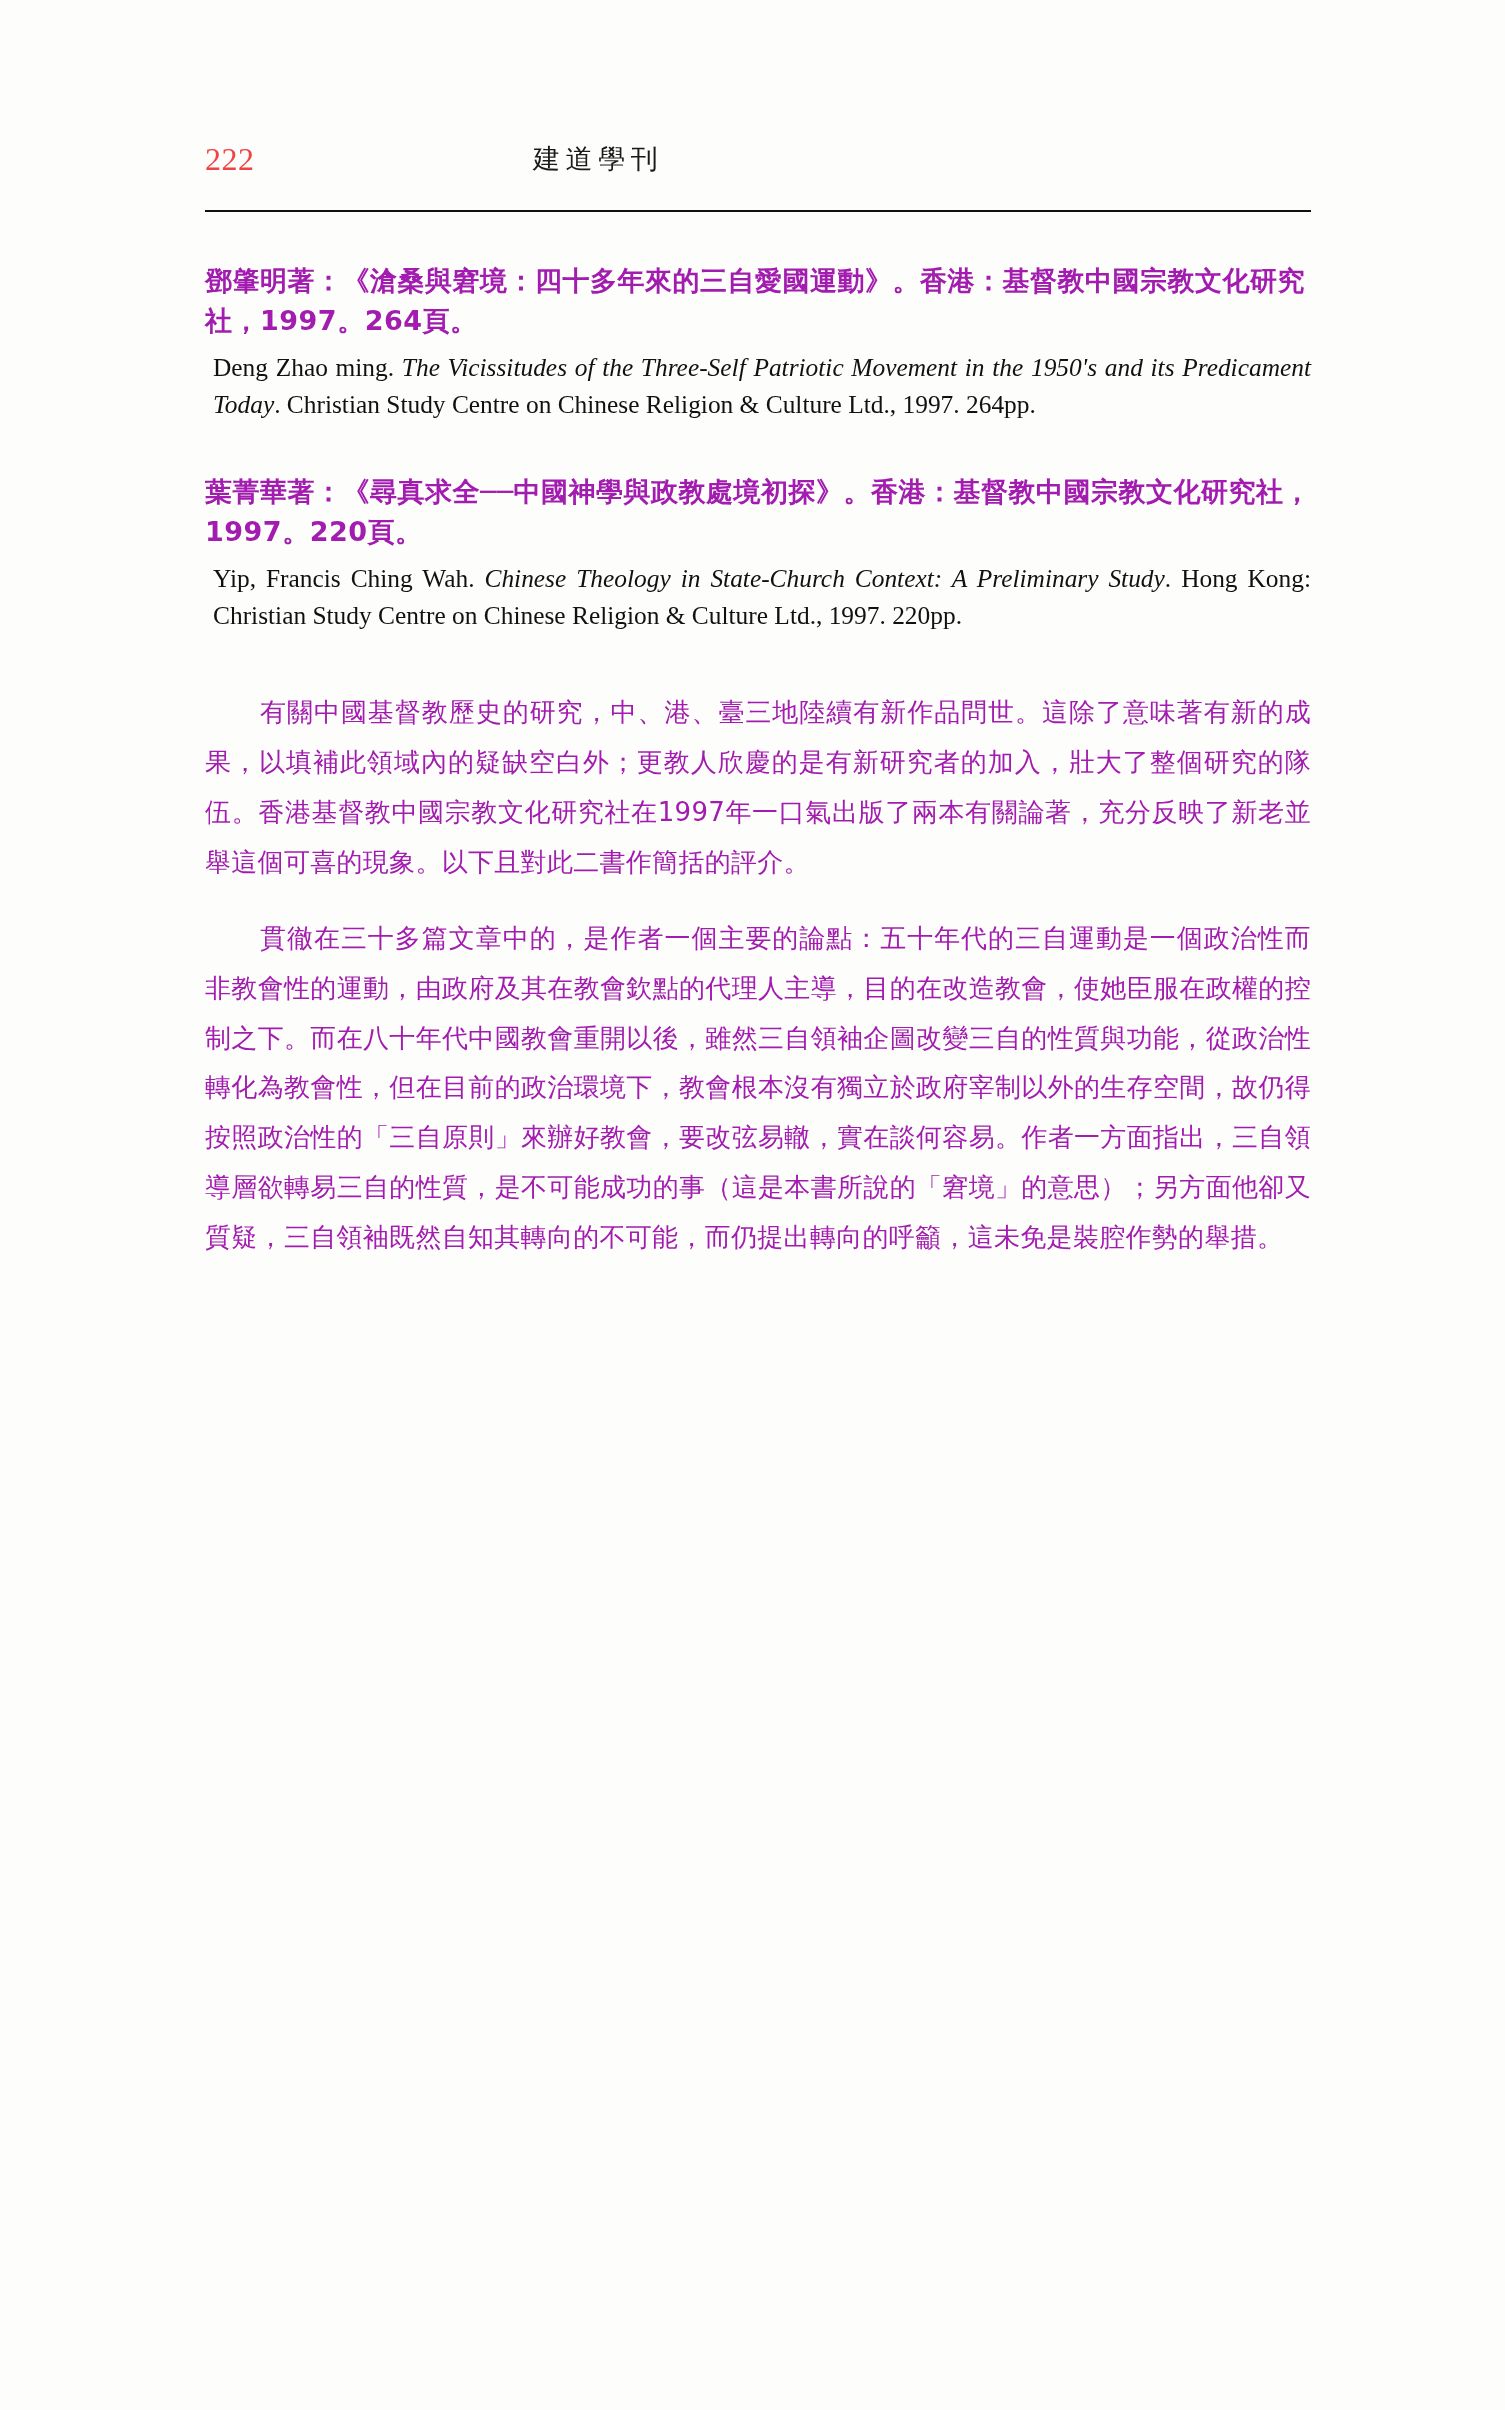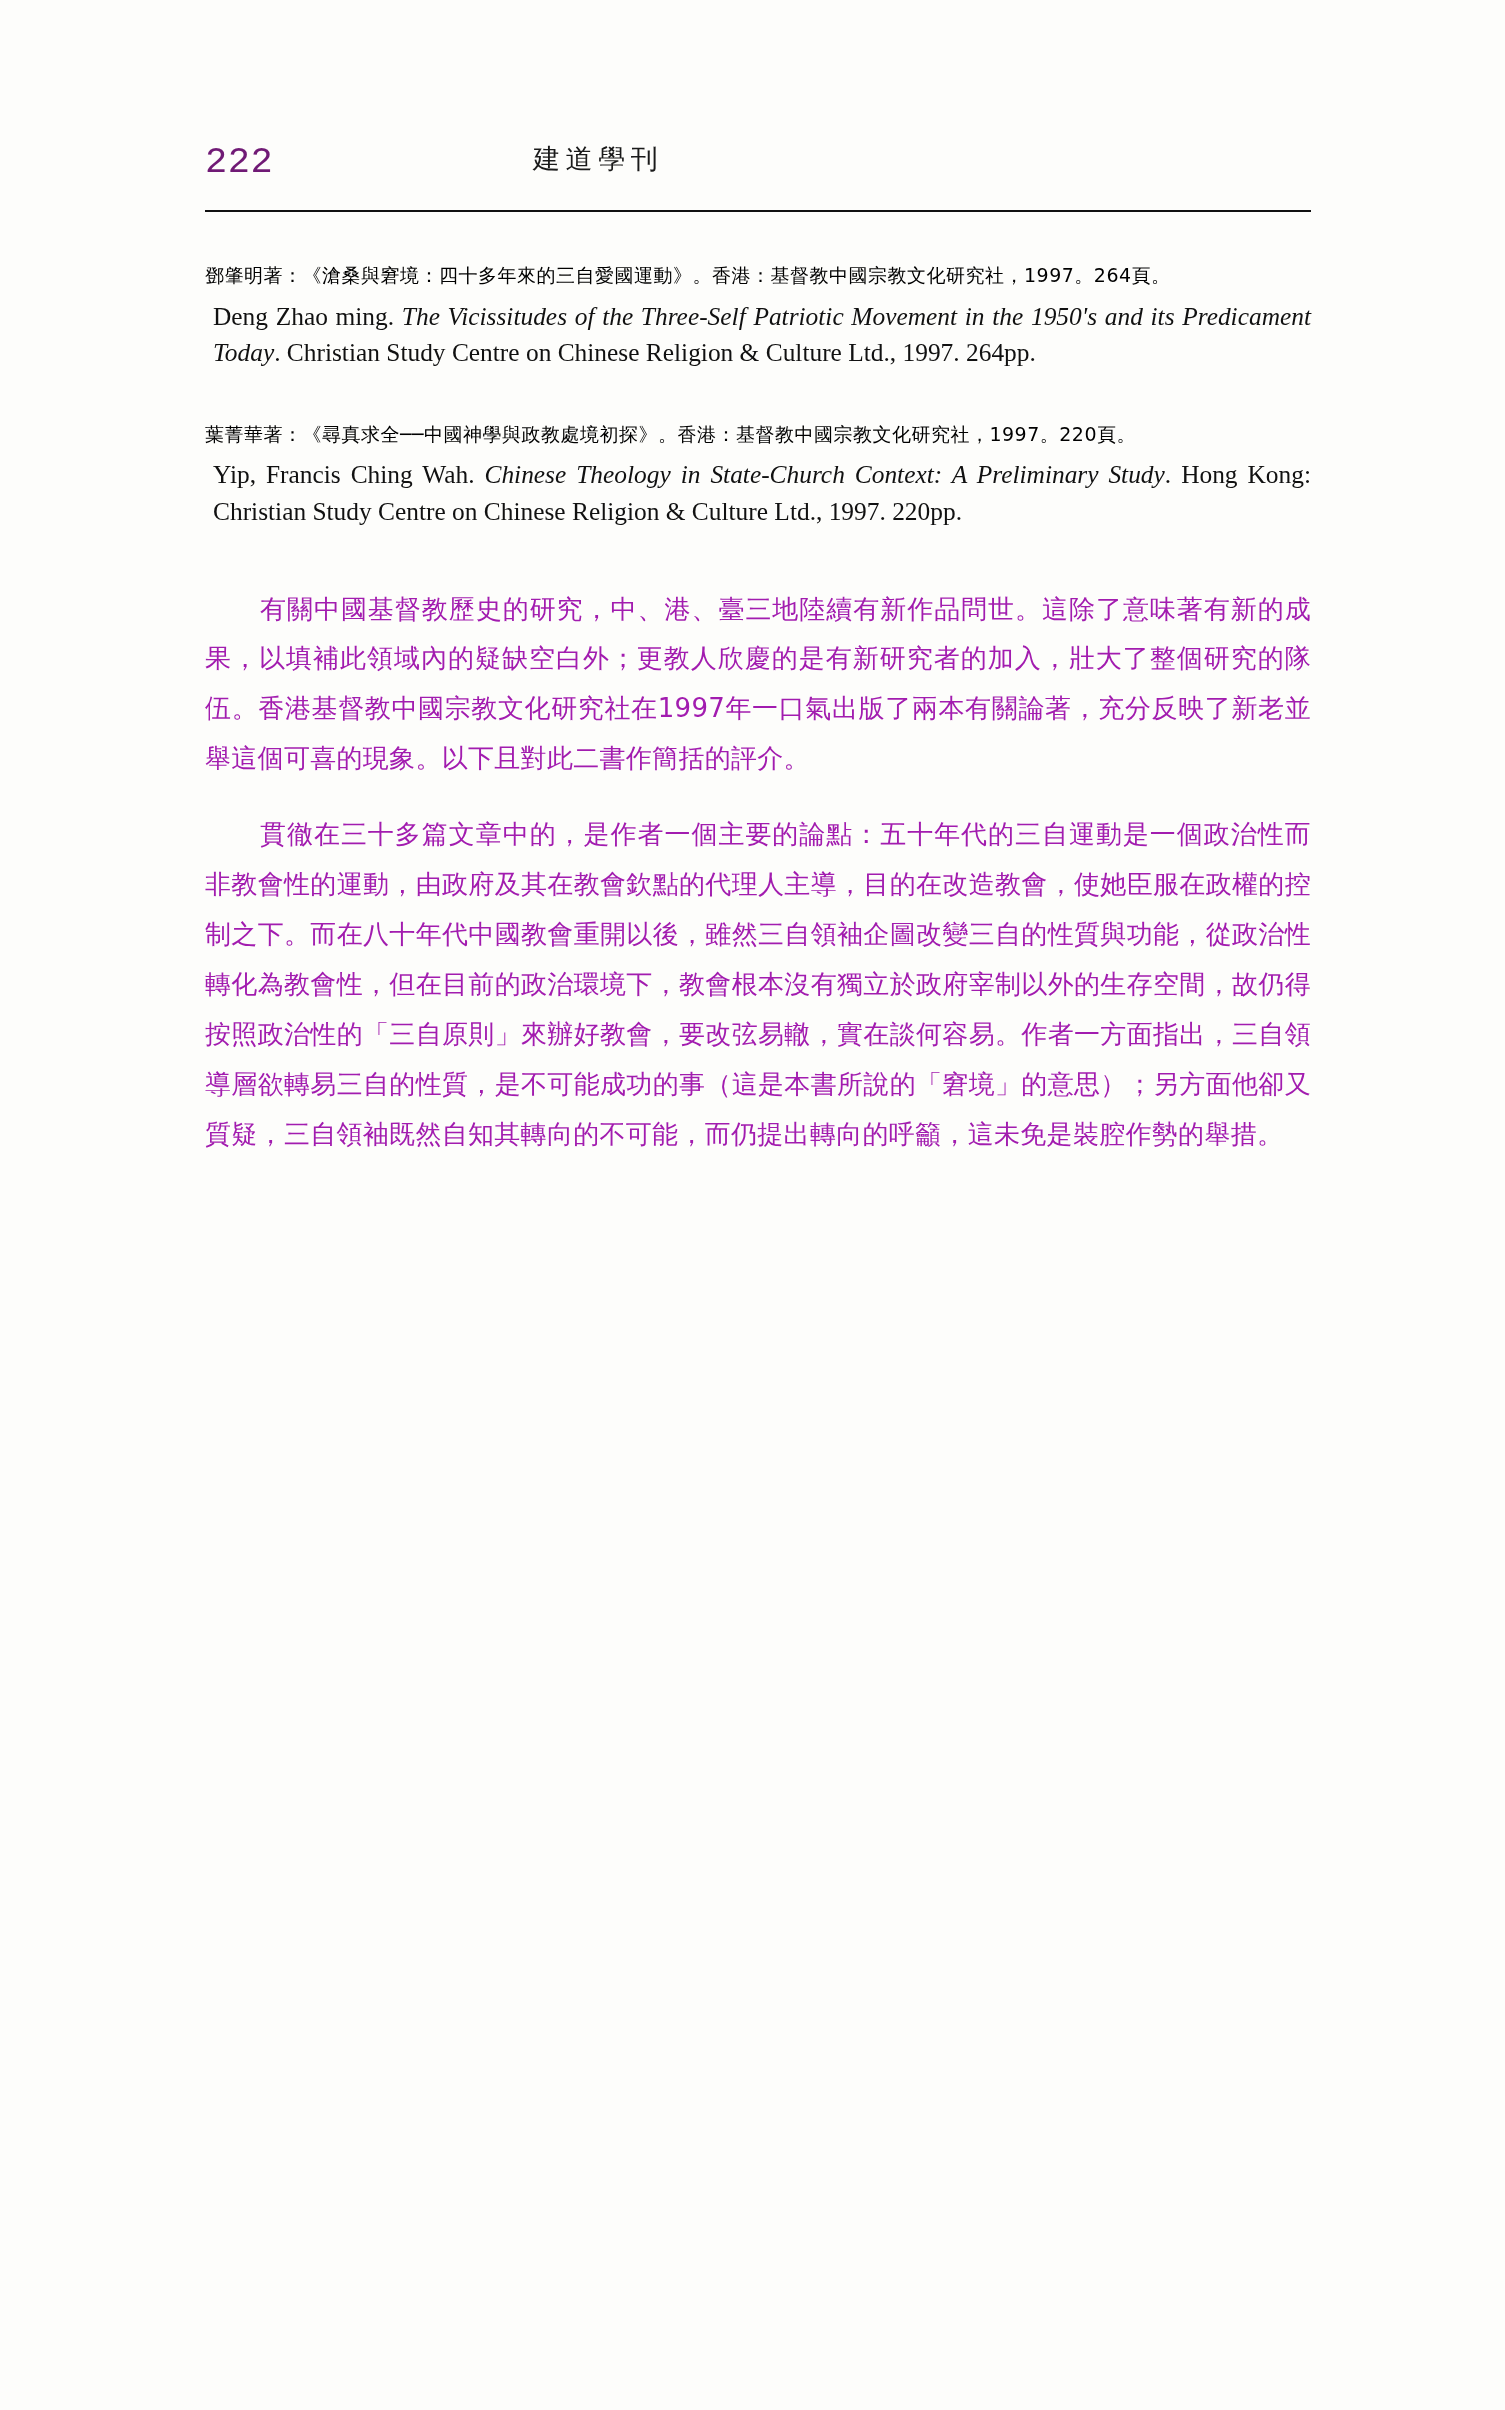--- a/index.html
+++ b/index.html
@@ -29,23 +29,23 @@
     width: 1106px;
   }
   
   .header {
     display: flex;
     align-items: baseline;
     height: 56px;
     position: relative;
   }
   .page-number {
-    font-family: Liberation Mono, monospace;
-    font-size: 37px;
-    color: #701a75;
+    font-family: Liberation Serif, serif;
+    font-size: 32px;
+    color: #ef4444;
     letter-spacing: 0.5px;
   }
   .header-title {
     position: absolute;
     left: 328px;
     top: 0;
     font-family: "DejaVu Serif", serif;
     font-size: 27px;
     letter-spacing: 5.6px;
     color: #1a1a1a;
@@ -57,25 +57,25 @@
   }
   
   .entries {
     margin-top: 49px;
   }
   .entry {
     margin-bottom: 24.5px;
   }
   .entry-cjk {
     font-family: "DejaVu Sans", sans-serif;
-    font-weight: normal;
-    font-size: 19px;
+    font-weight: bold;
+    font-size: 27px;
     line-height: 1.48;
     letter-spacing: 0.5px;
-    color: #000000;
+    color: #a21caf;
   }
   .entry-rom {
     margin-top: 8.5px;
     font-family: "Liberation Serif", serif;
     font-size: 25.4px;
     line-height: 1.44;
     color: #111;
     text-align: justify;
     margin-left: 8px;
   }

